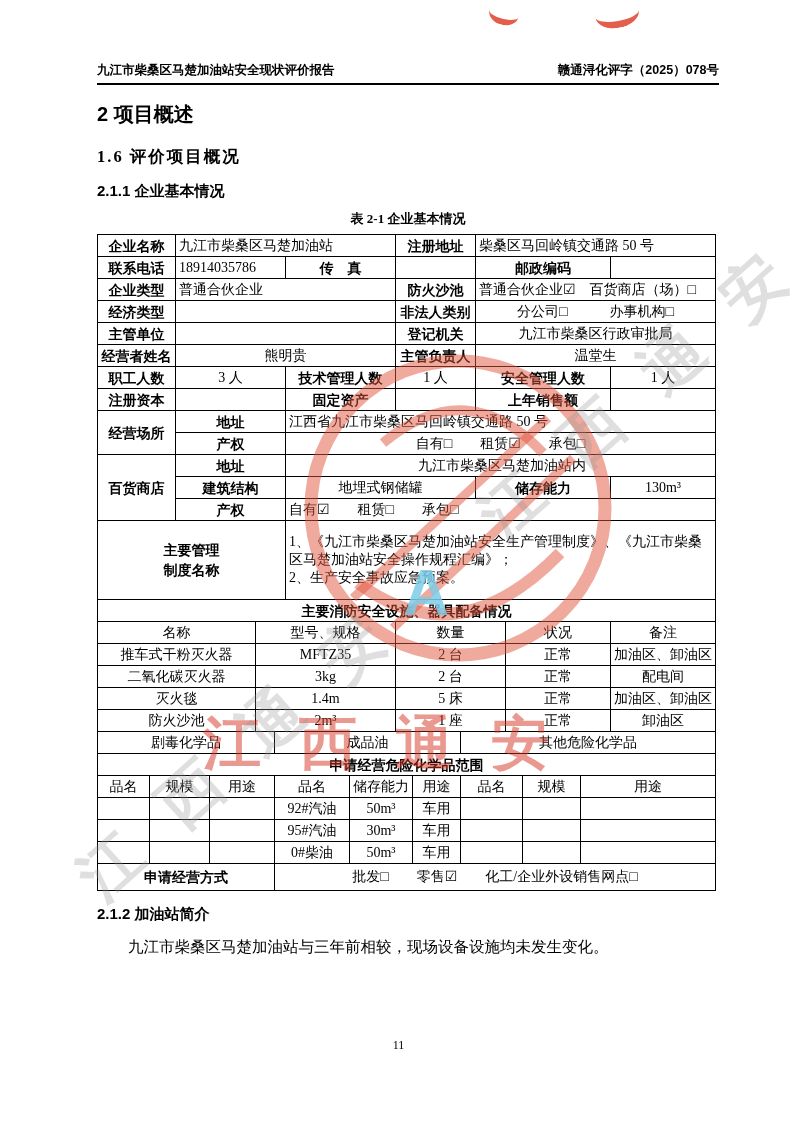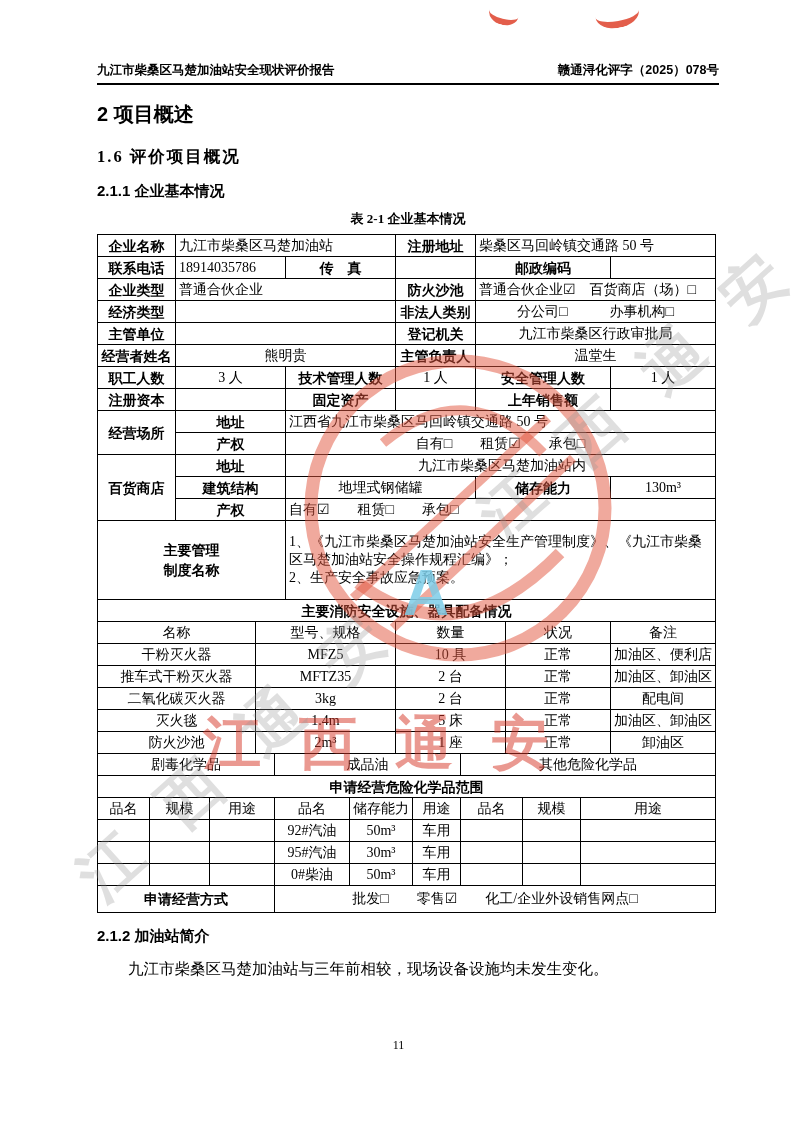--- a/index.html
+++ b/index.html
@@ -171,27 +171,20 @@
       <tbody>
           <tr>
         <td colspan="5" class="sec">主要消防安全设施、器具配备情况</td>
       </tr>
       <tr>
         <td class="ctr">名称</td>
         <td class="ctr">型号、规格</td>
         <td class="ctr">数量</td>
         <td class="ctr">状况</td>
         <td class="ctr">备注</td>
-      </tr>
-      <tr>
-        <td class="ctr">干粉灭火器</td>
-        <td class="ctr">MFZ5</td>
-        <td class="ctr">10 具</td>
-        <td class="ctr">正常</td>
-        <td class="ctr">加油区、便利店</td>
       </tr>
       <tr>
         <td class="ctr">推车式干粉灭火器</td>
         <td class="ctr">MFTZ35</td>
         <td class="ctr">2 台</td>
         <td class="ctr">正常</td>
         <td class="ctr">加油区、卸油区</td>
       </tr>
       <tr>
         <td class="ctr">二氧化碳灭火器</td>

